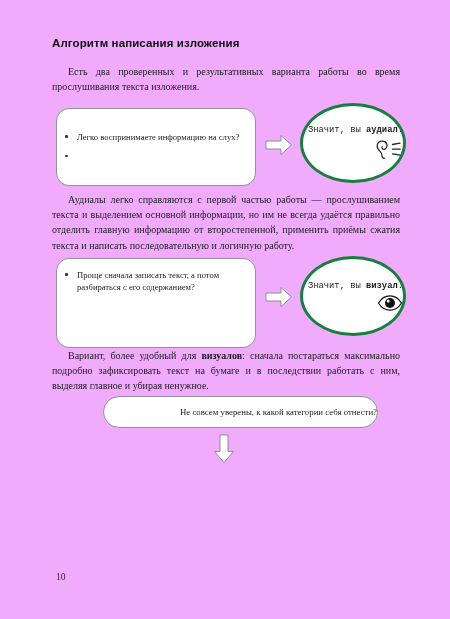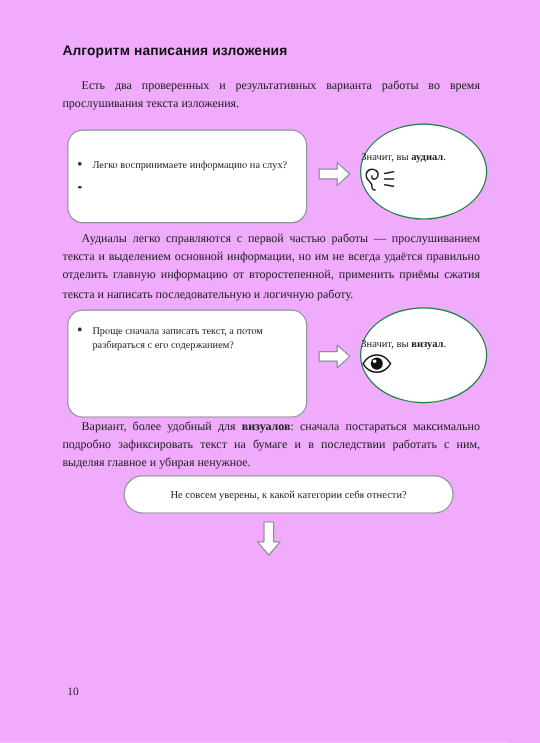--- a/index.html
+++ b/index.html
@@ -73,28 +73,29 @@
     top: 4.4px;
     width: 2.6px;
     height: 2.6px;
     background: #303030;
     border-radius: 50%;
   }
 
   
   .oval {
     position: absolute;
-    border: 1px solid #15803d;
+    border: 3px solid #15803d;
     border-radius: 50%;
     background: #ffffff;
     box-sizing: border-box;
     display: flex;
     flex-direction: column;
-    align-items: flex-start;
+    align-items: flex-end;
     justify-content: center;
+    font-family: Liberation Mono, monospace;
   }
   .oval .otext {
     font-size: 8.8px;
     line-height: 11.4px;
     text-align: center;
     color: #1c1c1c;
   }
   .oval .otext b { font-weight: bold; }
   .icon-wrap {
     margin-top: 3px;
@@ -189,21 +190,21 @@
         <ellipse cx="13" cy="8" rx="5" ry="5.1" fill="#111"></ellipse>
         <circle cx="11.2" cy="6.1" r="1.5" fill="#ffffff"></circle>
       </svg>
     </div>
   </div>
 
   <div class="para" style="left:52px; top:348px; width:348px;">
     <span>Вариант, более удобный для </span><b>визуалов</b><span>: сначала постараться максимально подробно зафиксировать текст на бумаге и в последствии работать с ним, выделяя главное и убирая ненужное.</span>
   </div>
 
-  <div class="qbox" style="left:103px; top:396px; width:275px; height:32px; border-radius:16px; display:flex; align-items:center; justify-content:center;">
+  <div class="qbox" style="left:103px; top:396px; width:275px; height:32px; border-radius:16px; display:flex; align-items:center; justify-content:flex-end;">
     <div style="font-size:8.8px; color:#1c1c1c;">Не совсем уверены, к какой категории себя отнести?</div>
   </div>
 
   <div class="arrow-down" style="left:212px; top:434px;">
     <svg width="24" height="30" viewBox="0 0 24 30">
       <path d="M8 1 L16 1 L16 17.5 L21.5 17.5 L12 28.5 L2.5 17.5 L8 17.5 Z" fill="#ffffff" stroke="#8a8f94" stroke-width="1" stroke-linejoin="round"></path>
     </svg>
   </div>
 
 

